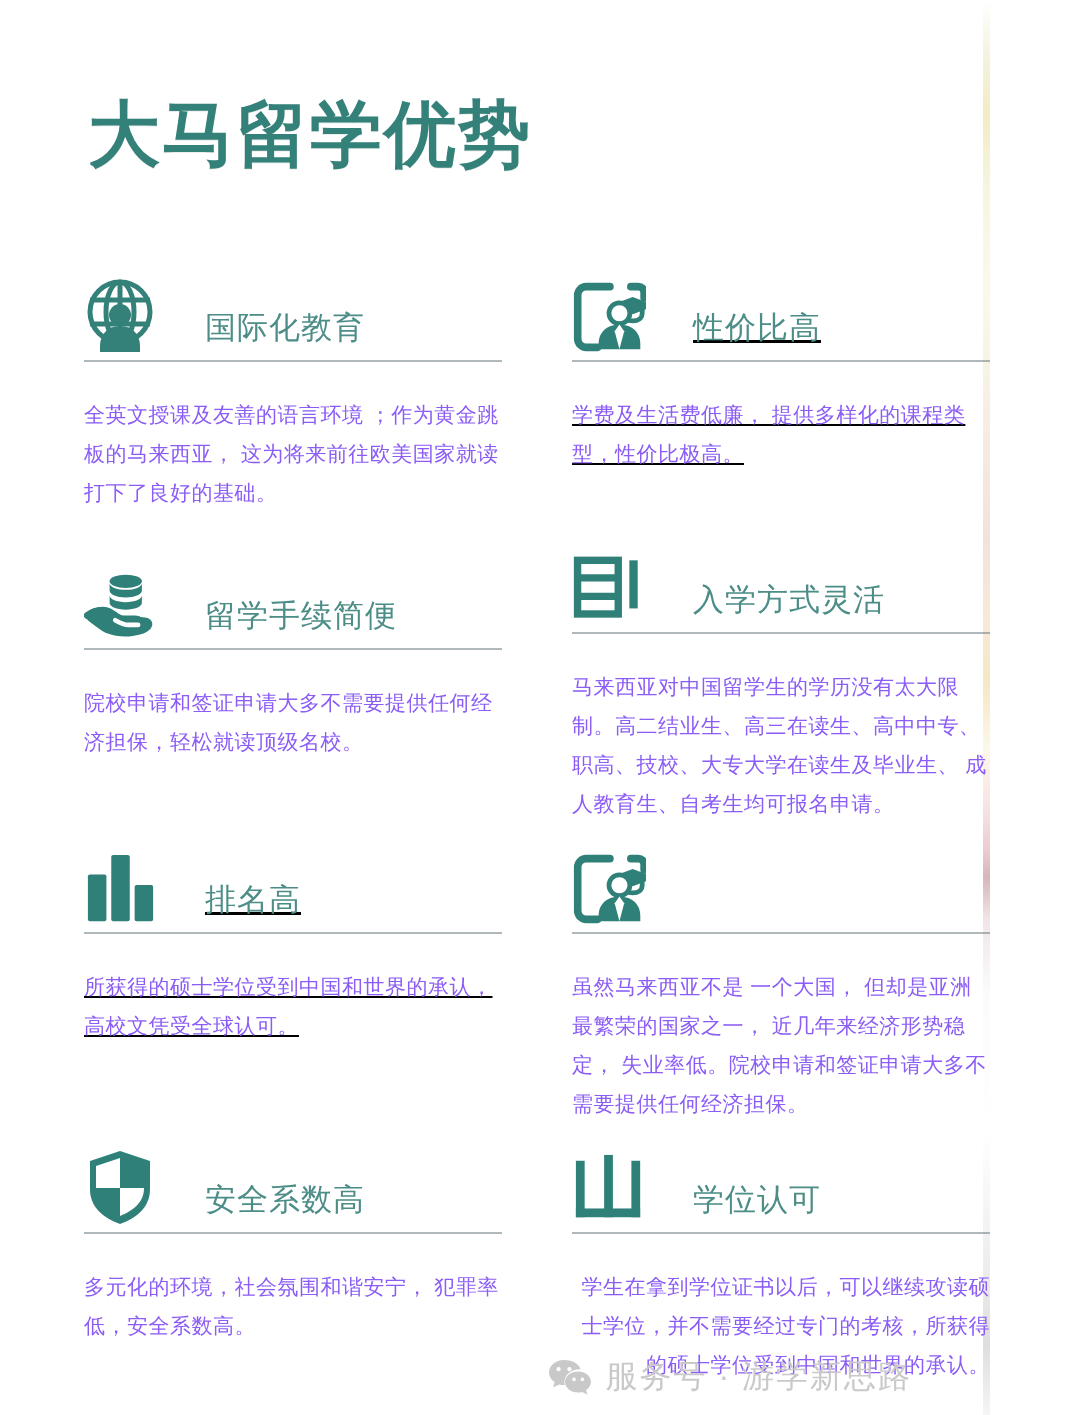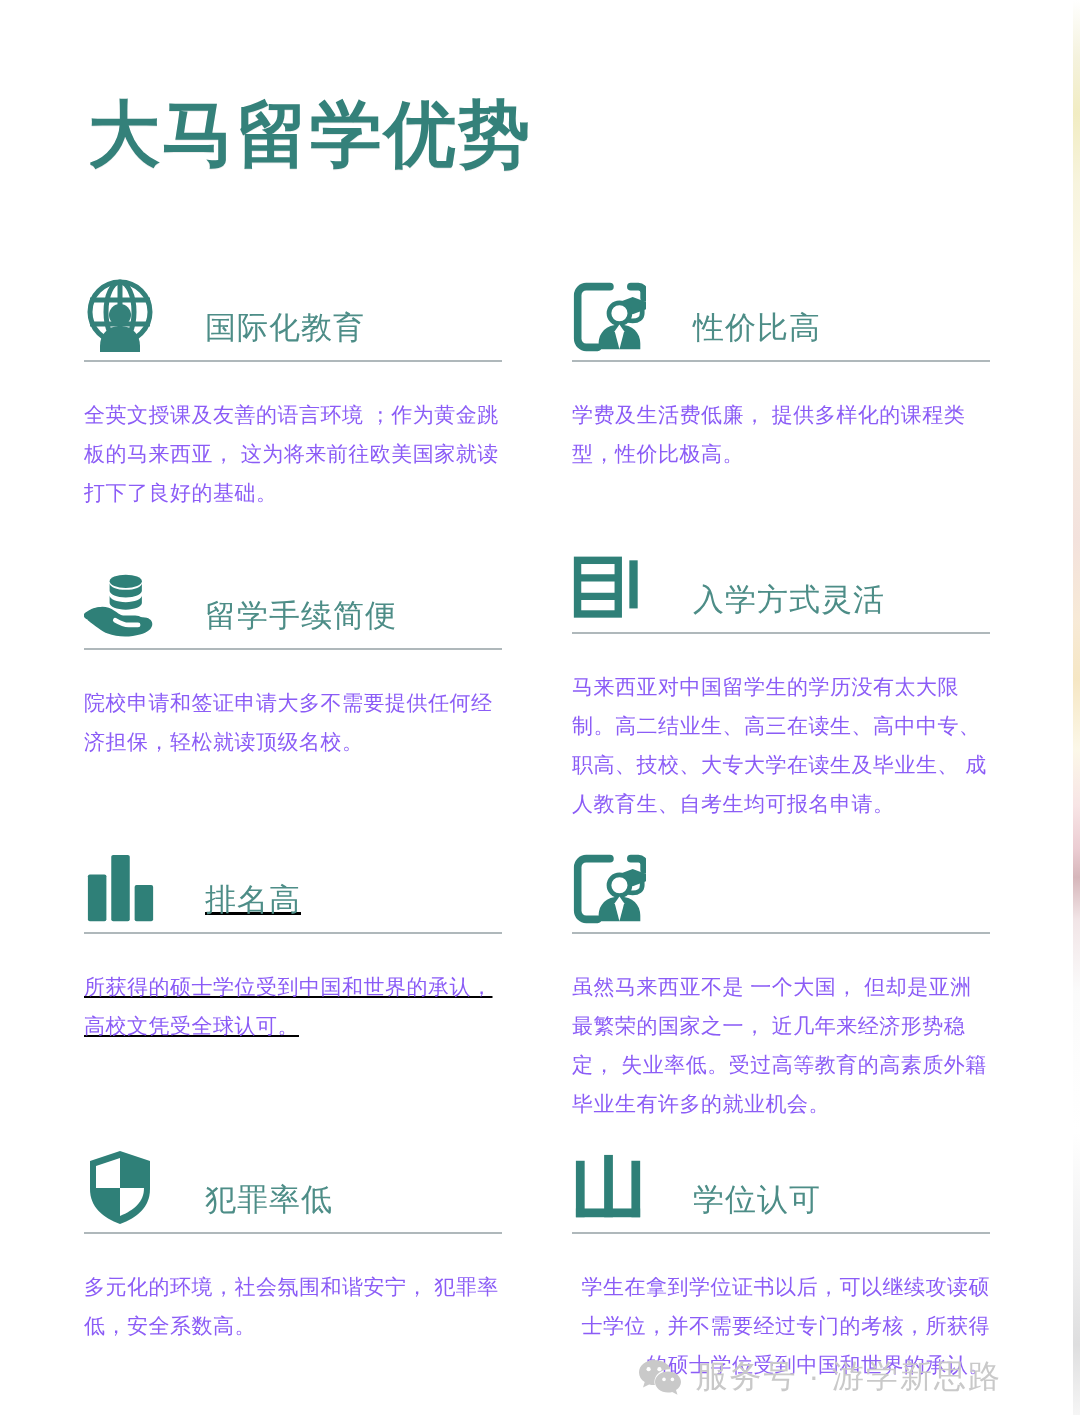--- a/index.html
+++ b/index.html
@@ -2,21 +2,21 @@
 <html><head>
 <meta charset="utf-8">
 <style>
   html,body{margin:0;padding:0;}
   body{
     width:1080px;height:1415px;
     background:#ffffff;
     font-family:"Liberation Sans","DejaVu Sans",sans-serif;
     position:relative;overflow:hidden;
   }
-  .page{position:relative;width:1080px;height:1415px;background:#fff;}
+  .page{position:relative;width:990px;height:1415px;background:#fff;}
 
   
   .edge-sliver{
     position:absolute;top:0;right:0;width:7px;height:1415px;
     background:linear-gradient(to bottom,
       #ffffff 0%, #f3f0d8 4%, #efe9b8 8%, #f6f2d8 13%,
       #fbf7e6 20%, #f7efe0 27%, #f3e4da 33%, #f1dcd6 38%,
       #f6e6cf 44%, #f4e2b9 48%, #fbf6e4 53%, #f6dfe0 57%,
       #e8c3ca 60%, #cfa9ae 62%, #efe0e2 65%, #fafafa 70%,
       #ffffff 80%, #e9e9ea 90%, #d8d8d9 95%, #f4f4f4 100%);
@@ -110,21 +110,21 @@
             <path d="M36 26a11 11 0 1 1 0 22 11 11 0 0 1 0-22z" fill="#34817a"></path>
             <path d="M36 48c13 0 20 9 20 20v6H16v-6c0-11 7-20 20-20z" fill="#34817a"></path>
           </svg>
         </span>
         <span class="card-title">国际化教育</span>
       </div>
       <div class="rule"></div>
       <div class="card-body">全英文授课及友善的语言环境 ；作为黄金跳板的马来西亚， 这为将来前往欧美国家就读打下了良好的基础。</div>
     </div>
 
-    <div class="card col-right" style="top:0px;">
+    <div class="card col-right" style="top:0px;text-decoration:underline;">
       <div class="card-head">
         <span class="card-icon">
           <svg width="78" height="74" viewBox="0 0 78 74">
             <path d="M40 5H15a9 9 0 0 0-9 9v46a9 9 0 0 0 9 9h12" fill="none" stroke="#2f8078" stroke-width="8" stroke-linecap="round"></path>
             <path d="M62 5h8a6 6 0 0 1 6 6v6" fill="none" stroke="#2f8078" stroke-width="8" stroke-linecap="round"></path>
             <path d="M44 14 20 23l24 9 24-9-24-9z" fill="#2f8078" transform="translate(20,2)"></path>
             <path d="M54 24v9c0 5 4 8 10 8s10-3 10-8v-9" fill="none" stroke="#2f8078" stroke-width="5"></path>
             <circle cx="50" cy="33" r="11" fill="#ffffff" stroke="#2f8078" stroke-width="5"></circle>
             <path d="M50 45c14 0 22 9 22 20v6H28v-6c0-11 8-20 22-20z" fill="#2f8078"></path>
             <path d="M50 45l-5 7 5 19 5-19-5-7z" fill="#ffffff"></path>
@@ -199,33 +199,33 @@
             <path d="M62 5h8a6 6 0 0 1 6 6v6" fill="none" stroke="#2f8078" stroke-width="8" stroke-linecap="round"></path>
             <path d="M44 14 20 23l24 9 24-9-24-9z" fill="#2f8078" transform="translate(20,2)"></path>
             <path d="M54 24v9c0 5 4 8 10 8s10-3 10-8v-9" fill="none" stroke="#2f8078" stroke-width="5"></path>
             <circle cx="50" cy="33" r="11" fill="#ffffff" stroke="#2f8078" stroke-width="5"></circle>
             <path d="M50 45c14 0 22 9 22 20v6H28v-6c0-11 8-20 22-20z" fill="#2f8078"></path>
             <path d="M50 45l-5 7 5 19 5-19-5-7z" fill="#ffffff"></path>
           </svg>
         </span>
       </div>
       <div class="rule"></div>
-      <div class="card-body">虽然马来西亚不是 一个大国， 但却是亚洲最繁荣的国家之一， 近几年来经济形势稳定， 失业率低。受过高等教育的高素质外籍毕业生有许多的就业机会。</div>
+      <div class="card-body">虽然马来西亚不是 一个大国， 但却是亚洲最繁荣的国家之一， 近几年来经济形势稳定， 失业率低。院校申请和签证申请大多不需要提供任何经济担保。</div>
     </div>
 
     <div class="card col-left" style="top:872px;">
       <div class="card-head">
         <span class="card-icon">
           <svg width="72" height="78" viewBox="0 0 72 78">
             <path d="M36 3 6 13v28c0 18 13 29 30 35 17-6 30-17 30-35V13L36 3z" fill="#2f8078"></path>
             <path d="M36 10 12 18v22h24V10z" fill="#ffffff"></path>
             <path d="M36 40h24c0 14-10 22-24 28V40z" fill="#ffffff"></path>
           </svg>
         </span>
-        <span class="card-title">犯罪率低</span>
+        <span class="card-title">安全系数高</span>
       </div>
       <div class="rule"></div>
       <div class="card-body">多元化的环境，社会氛围和谐安宁， 犯罪率低，安全系数高。</div>
     </div>
 
     <div class="card col-right" style="top:872px;text-align:right;">
       <div class="card-head">
         <span class="card-icon">
           <svg width="76" height="74" viewBox="0 0 76 74">
             <g fill="#2f8078">

